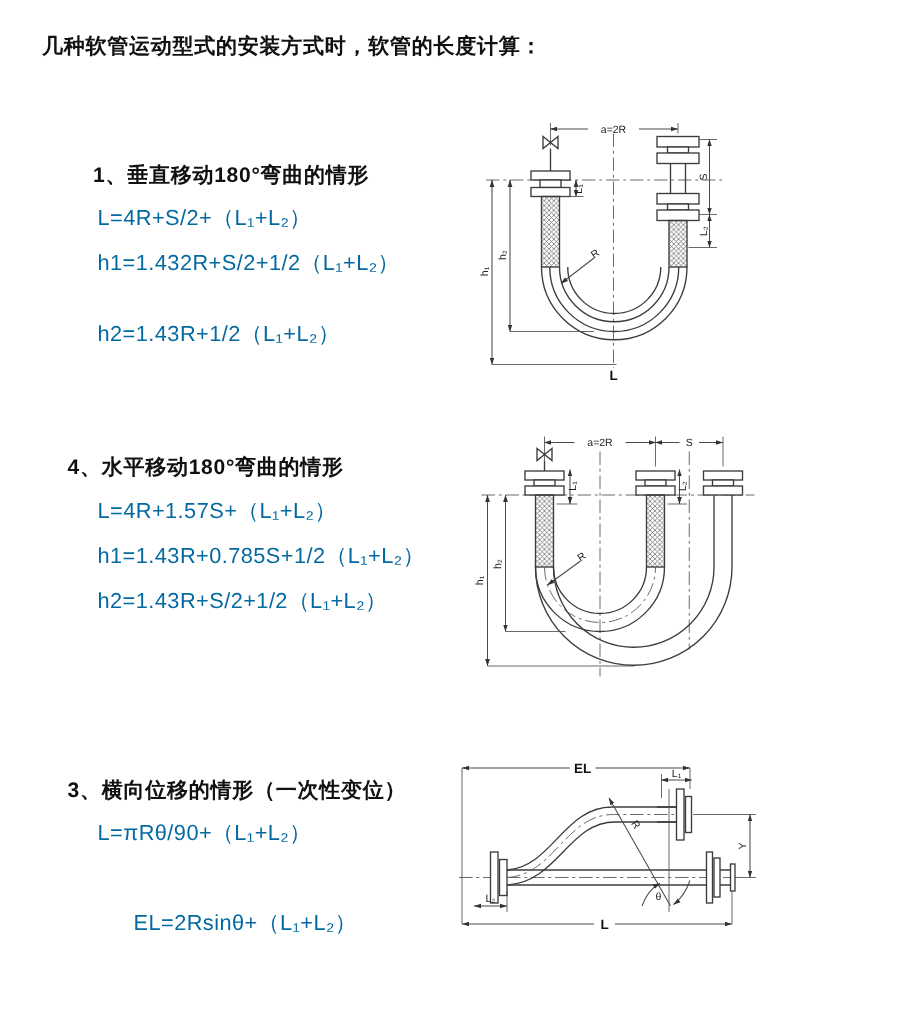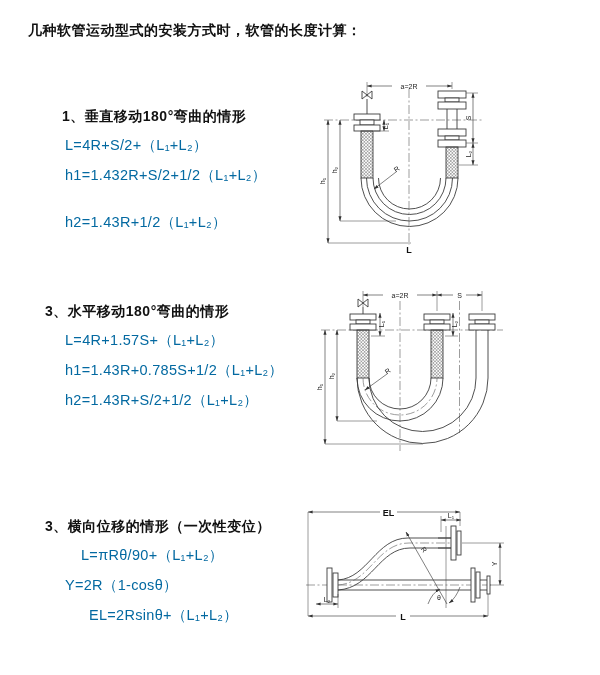--- a/index.html
+++ b/index.html
@@ -35,28 +35,27 @@
     </defs>
   </svg>
 
   <div class="line title" style="left:28px;top:22px;">几种软管运动型式的安装方式时，软管的长度计算：</div>
 
   <div class="line heading" style="left:62px;top:108px;">1、垂直移动180°弯曲的情形</div>
   <div class="line formula" style="left:65px;top:136px;">L=4R+S/2+（L₁+L₂）</div>
   <div class="line formula" style="left:65px;top:166px;">h1=1.432R+S/2+1/2（L₁+L₂）</div>
   <div class="line formula" style="left:65px;top:213px;">h2=1.43R+1/2（L₁+L₂）</div>
 
-  <div class="line heading" style="left:45px;top:303px;">3、水平移动180°弯曲的情形</div>
+  <div class="line heading" style="left:45px;top:303px;">4、水平移动180°弯曲的情形</div>
   <div class="line formula" style="left:65px;top:331px;">L=4R+1.57S+（L₁+L₂）</div>
   <div class="line formula" style="left:65px;top:361px;">h1=1.43R+0.785S+1/2（L₁+L₂）</div>
   <div class="line formula" style="left:65px;top:391px;">h2=1.43R+S/2+1/2（L₁+L₂）</div>
 
   <div class="line heading" style="left:45px;top:518px;">3、横向位移的情形（一次性变位）</div>
-  <div class="line formula" style="left:65px;top:546px;margin-left:16px;">L=πRθ/90+（L₁+L₂）</div>
-  <div class="line formula" style="left:65px;top:576px;">Y=2R（1-cosθ）</div>
+  <div class="line formula" style="left:65px;top:546px;">L=πRθ/90+（L₁+L₂）</div>
   <div class="line formula" style="left:65px;top:606px;margin-left:24px;">EL=2Rsinθ+（L₁+L₂）</div>
 
   <svg style="left:318px;top:73px;" width="274" height="184" viewBox="0 0 274 184">
 
     <g>
       <line class="cl" x1="6" y1="47" x2="166" y2="47"></line>
       <line class="cl" x1="91" y1="16" x2="91" y2="172"></line>
     </g>
 
     <g>

